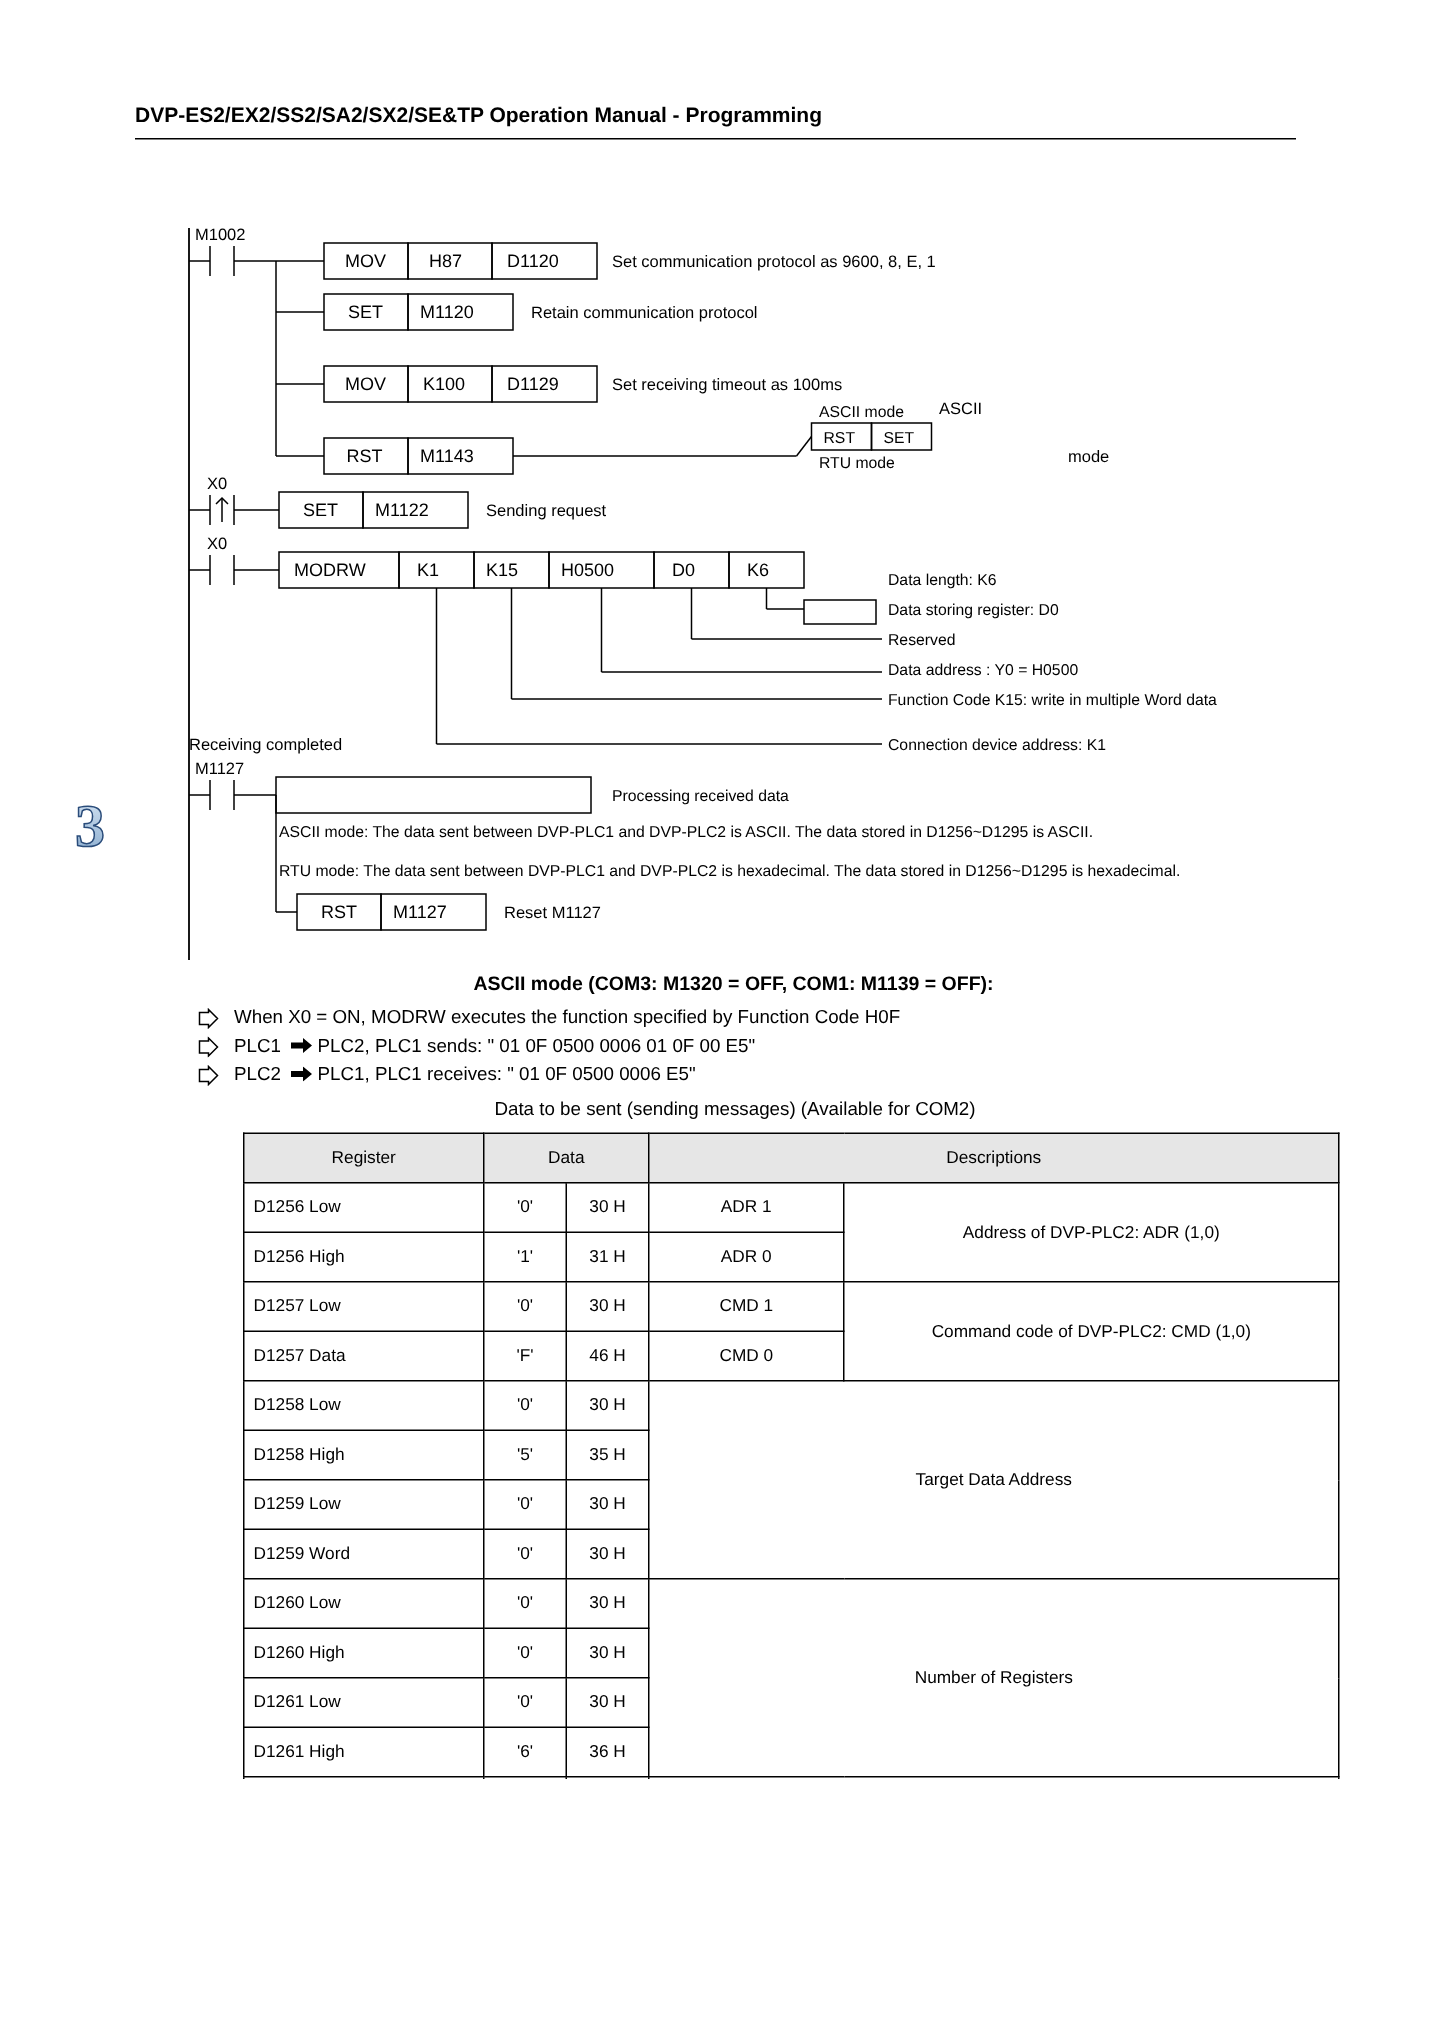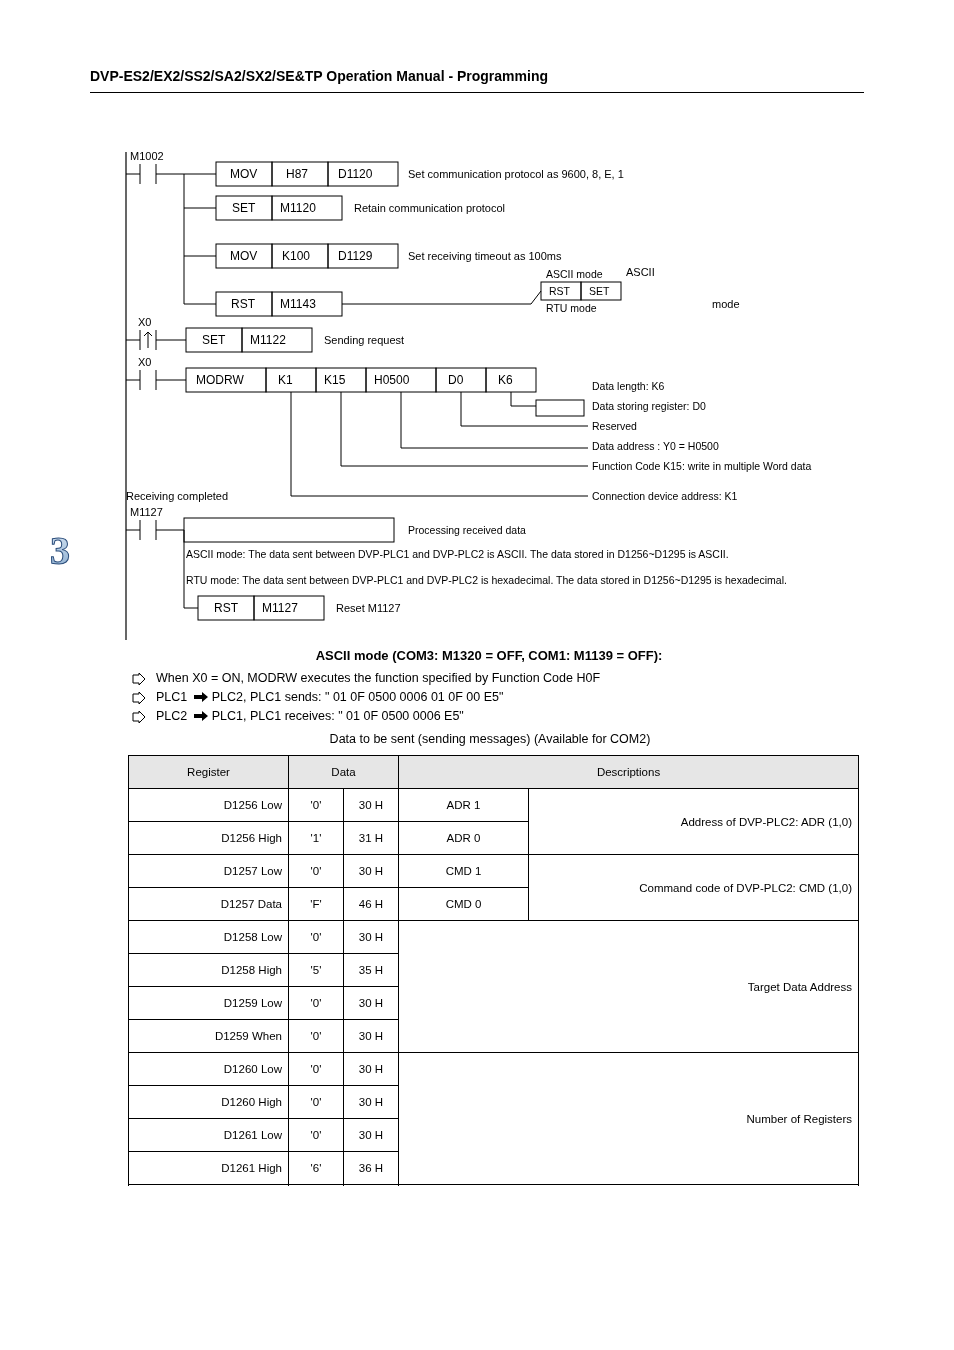--- a/index.html
+++ b/index.html
@@ -96,35 +96,36 @@
   .tablewrap {
     position: absolute;
     left: 128px;
     top: 755px;
     width: 730px;
   }
   table.ft {
     border-collapse: collapse;
     width: 100%;
     table-layout: fixed;
+    margin-left: 34px;
   }
   table.ft th, table.ft td {
     border: 1px solid #000;
     padding: 5px 6px;
     font-size: 11.5px;
     vertical-align: middle;
     text-align: center;
     height: 22px;
   }
   table.ft th {
     background: #e6e6e6;
     font-weight: normal;
   }
-  table.ft td.left { text-align: right; }
-  table.ft td.key { text-align: right; }
+  table.ft td.left { text-align: center; }
+  table.ft td.key { text-align: left; }
   table.ft col.c1 { width: 160px; }
   table.ft col.c2 { width: 55px; }
   table.ft col.c3 { width: 55px; }
   table.ft col.c4 { width: 130px; }
   table.ft col.c5 { width: 330px; }
 </style>
 </head>
 <body>
 
 <div class="page">
@@ -384,21 +385,21 @@
             <td class="key">D1258 High</td>
             <td>'5'</td>
             <td>35 H</td>
           </tr>
           <tr>
             <td class="key">D1259 Low</td>
             <td>'0'</td>
             <td>30 H</td>
           </tr>
           <tr>
-            <td class="key">D1259 When</td>
+            <td class="key">D1259 Word</td>
             <td>'0'</td>
             <td>30 H</td>
           </tr>
           <tr>
             <td class="key">D1260 Low</td>
             <td>'0'</td>
             <td>30 H</td>
             <td class="left" colspan="2" rowspan="4">Number of Registers</td>
           </tr>
           <tr>

